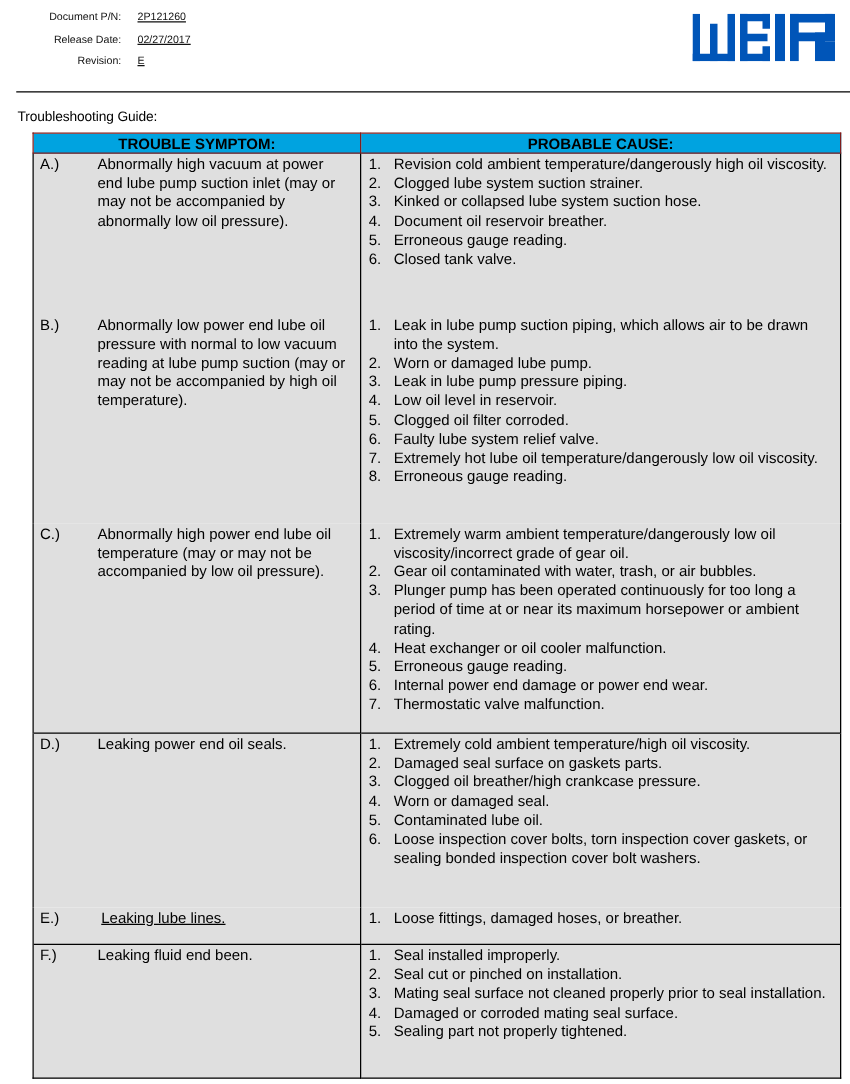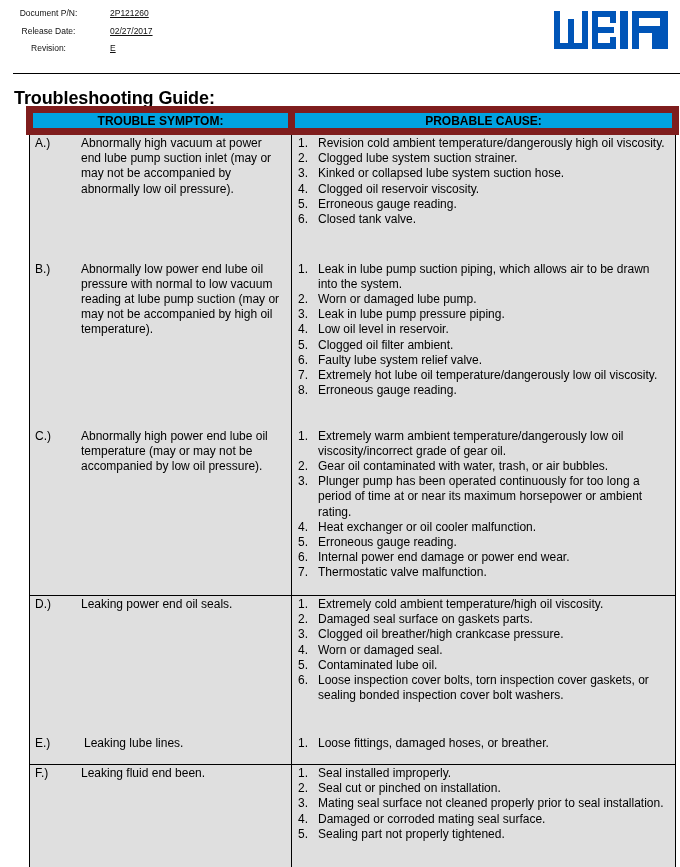--- a/index.html
+++ b/index.html
@@ -1,28 +1,28 @@
 <!DOCTYPE html>
 <html><head>
 <meta charset="utf-8">
 <style>
   html, body { margin: 0; padding: 0; background: #ffffff; }
   body { width: 680px; height: 867px; position: relative; overflow: hidden; font-family: "Liberation Sans", sans-serif; color: #000; }
   .meta { position: absolute; left: 0; top: 8px; font-size: 8.5px; color: #111; }
   .meta-row { position: relative; height: 17.5px; }
-  .meta-label { position: absolute; right: -97px; width: 200px; text-align: center; white-space: nowrap; }
+  .meta-label { position: absolute; right: -97px; width: 200px; text-align: right; white-space: nowrap; }
   .meta-row .meta-label { left: 0; right: auto; width: 97px; }
   .meta-value { position: absolute; left: 110px; white-space: nowrap; text-decoration: underline; }
   .logo { position: absolute; left: 554px; top: 11px; width: 120px; height: 38px; }
   .rule { position: absolute; left: 13px; top: 73px; width: 667px; height: 0; border-top: 1.3px solid #000; }
-  .title { position: absolute; left: 14px; top: 88px; font-weight: bold; font-size: 18px; letter-spacing: -0.1px; }
+  .title { position: absolute; left: 14px; top: 88px; font-weight: normal; font-size: 11px; letter-spacing: -0.1px; }
   .tbl { position: absolute; left: 26px; top: 106px; width: 646px; border-collapse: collapse; table-layout: fixed; font-size: 12px; line-height: 15.2px; }
   .tbl col.c1 { width: 262px; }
   .tbl col.c2 { width: 384px; }
-  .tbl th { background: #00a3e0; color: #000; font-weight: bold; text-align: center; padding: 0; height: 15px; border: 7px solid #7f1d1d; font-size: 12px; line-height: 14px; }
+  .tbl th { background: #00a3e0; color: #000; font-weight: bold; text-align: center; padding: 0; height: 15px; border: 1px solid #7f1d1d; font-size: 12px; line-height: 14px; }
   .tbl td { background: #dfdfdf; vertical-align: top; border-left: 1px solid #000; border-right: 1px solid #000; padding: 0; }
   .tbl tr.bordered td { border-top: 1px solid #000; }
   .tbl tr.last td { border-bottom: 1px solid #000; }
   .sym { display: flex; padding-left: 5px; padding-top: 1px; }
   .sym .letter { width: 46px; flex: none; }
   .sym .text { flex: 1; padding-right: 6px; }
   .causes { list-style: none; margin: 0; padding: 1px 0 0 6px; }
   .causes li { display: flex; }
   .causes .num { width: 20px; flex: none; }
   .causes .ctext { flex: 1; padding-right: 6px; }
@@ -103,21 +103,21 @@
             <li>
               <span class="num">2.</span>
               <span class="ctext">Clogged lube system suction strainer.</span>
             </li>
             <li>
               <span class="num">3.</span>
               <span class="ctext">Kinked or collapsed lube system suction hose.</span>
             </li>
             <li>
               <span class="num">4.</span>
-              <span class="ctext">Clogged oil reservoir viscosity.</span>
+              <span class="ctext">Document oil reservoir breather.</span>
             </li>
             <li>
               <span class="num">5.</span>
               <span class="ctext">Erroneous gauge reading.</span>
             </li>
             <li>
               <span class="num">6.</span>
               <span class="ctext">Closed tank valve.</span>
             </li>
           </ul>
@@ -143,21 +143,21 @@
             <li>
               <span class="num">3.</span>
               <span class="ctext">Leak in lube pump pressure piping.</span>
             </li>
             <li>
               <span class="num">4.</span>
               <span class="ctext">Low oil level in reservoir.</span>
             </li>
             <li>
               <span class="num">5.</span>
-              <span class="ctext">Clogged oil filter ambient.</span>
+              <span class="ctext">Clogged oil filter corroded.</span>
             </li>
             <li>
               <span class="num">6.</span>
               <span class="ctext">Faulty lube system relief valve.</span>
             </li>
             <li>
               <span class="num">7.</span>
               <span class="ctext">Extremely hot lube oil temperature/dangerously low oil viscosity.</span>
             </li>
             <li>
@@ -240,21 +240,21 @@
               <span class="num">6.</span>
               <span class="ctext">Loose inspection cover bolts, torn inspection cover gaskets, or sealing bonded inspection cover bolt washers.</span>
             </li>
           </ul>
         </td>
       </tr>
       <tr style="height: 30px;">
         <td>
           <div class="sym">
             <span class="letter">E.)</span>
-            <span class="text" style="padding-left: 3px;">Leaking lube lines.</span>
+            <span class="text" style="padding-left: 3px; text-decoration: underline;">Leaking lube lines.</span>
           </div>
         </td>
         <td>
           <ul class="causes">
             <li>
               <span class="num">1.</span>
               <span class="ctext">Loose fittings, damaged hoses, or breather.</span>
             </li>
           </ul>
         </td>

